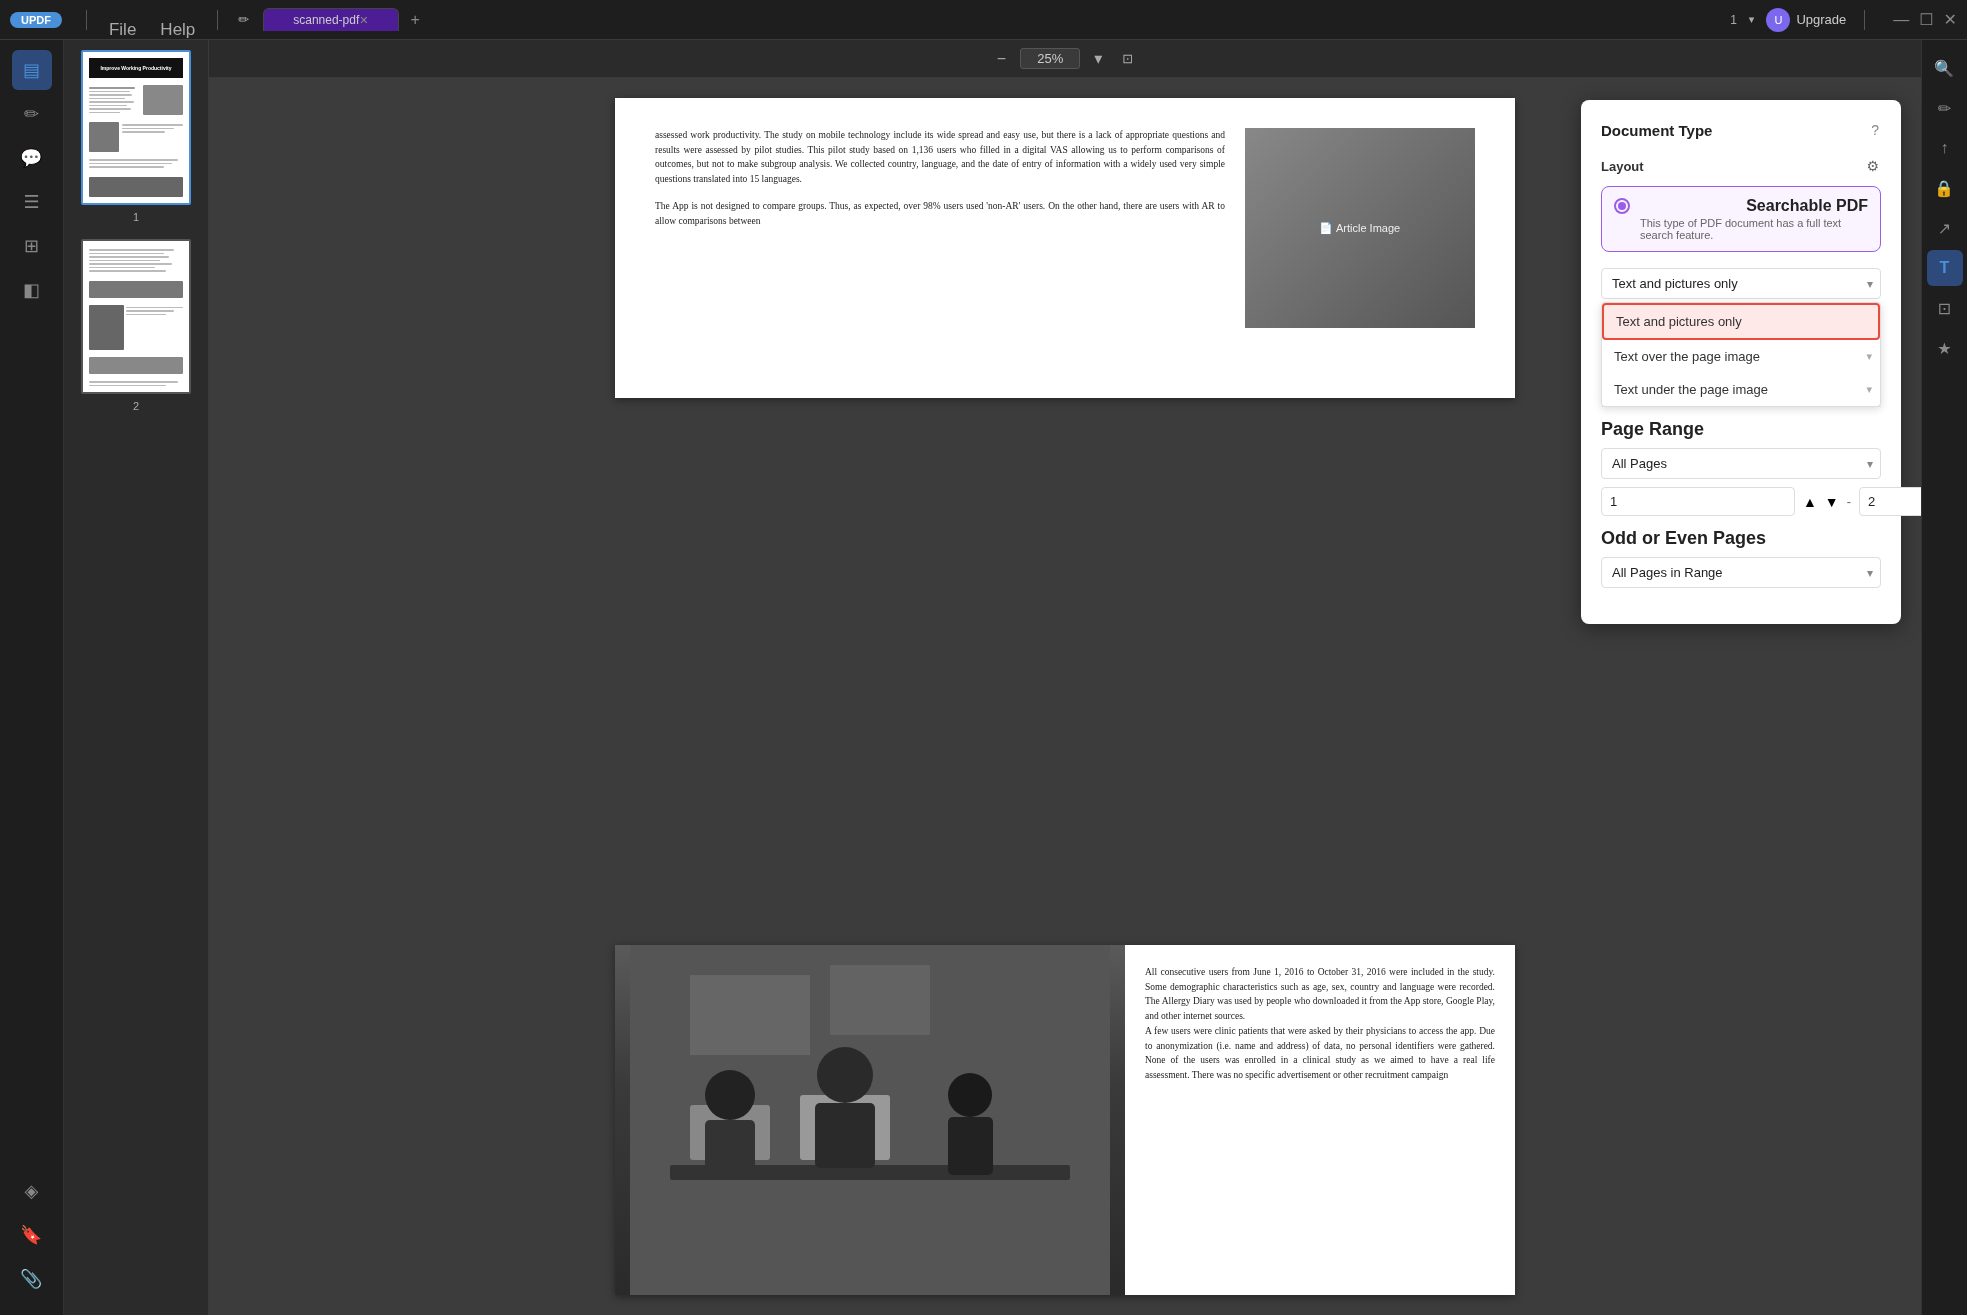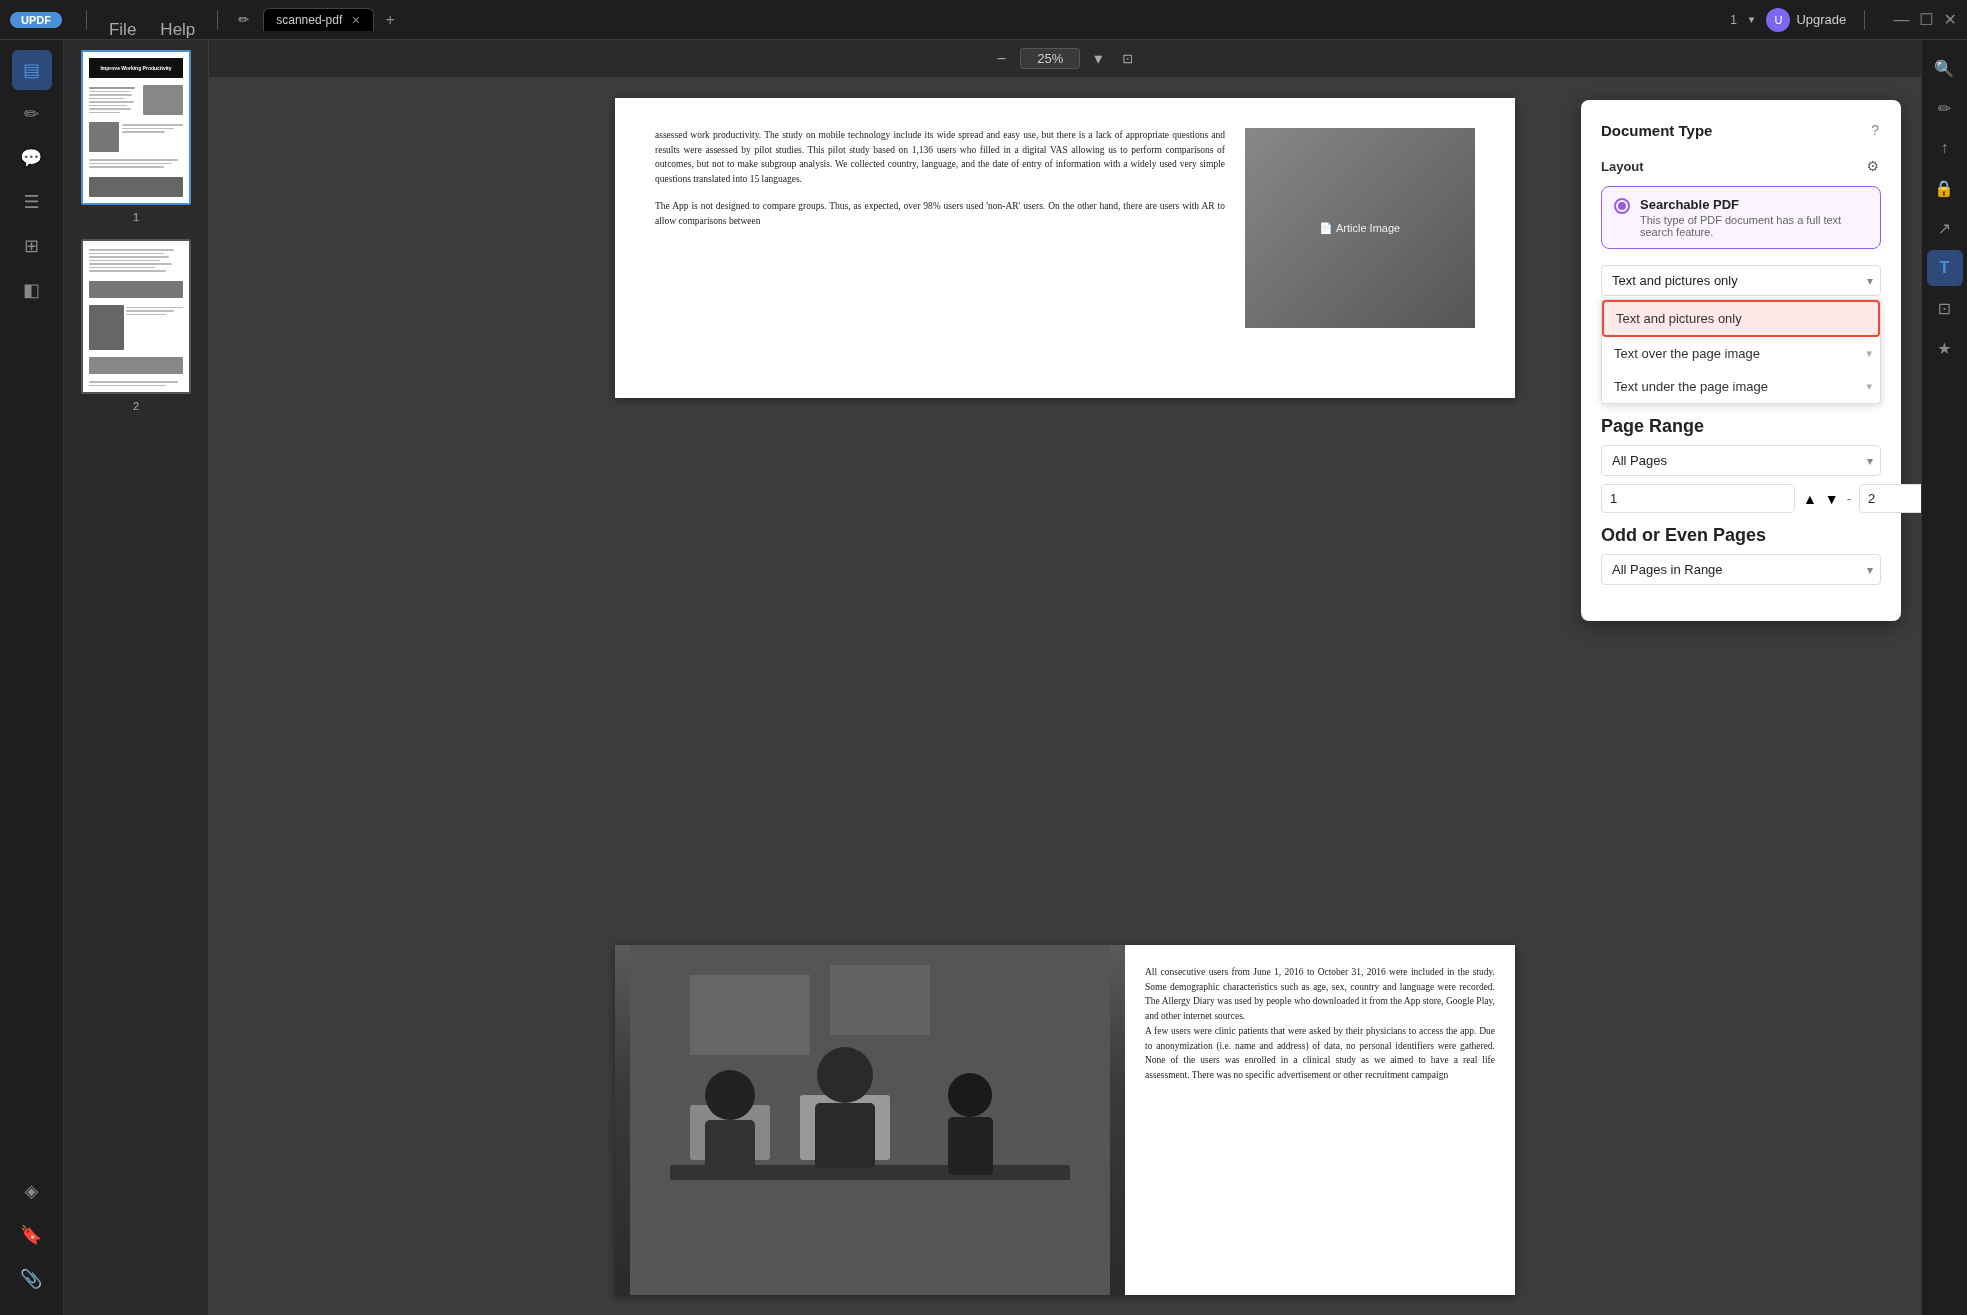--- a/index.html
+++ b/index.html
@@ -10,23 +10,23 @@
       display: flex; align-items: center;
       background: #1e1e1e; height: 40px;
       padding: 0 10px; gap: 8px;
       border-bottom: 1px solid #3a3a3a;
     }
     .titlebar-logo { display: flex; align-items: center; gap: 4px; margin-right: 10px; }
     .logo-box { background: #4a90d9; color: white; font-weight: 900; font-size: 11px; padding: 2px 11px; border-radius: 8px; }
     .titlebar-sep { width: 1px; height: 20px; background: #555; margin: 0 6px; }
     .titlebar-btn { color: #aaa; font-size: 17px; cursor: pointer; padding: 2px 8px; background: none; border: none; margin-top: 21px; }
     .tab {
-      display: flex; align-items: center; gap: 9px;
-      background: #000000; border-radius: 6px 6px 0 0;
-      padding: 4px 12px; color: #ccc; font-size: 12px;
+      display: flex; align-items: center; gap: 0;
+      background: #4c1d95; border-radius: 6px 6px 0 0;
+      padding: 4px 29px; color: #ccc; font-size: 12px;
       border: 1px solid #444; border-bottom: none;
     }
     .tab-close { color: #888; cursor: pointer; font-size: 11px; }
     .tab-add { color: #888; cursor: pointer; font-size: 16px; margin-left: 4px; }
     .titlebar-right { margin-left: auto; display: flex; align-items: center; gap: 12px; }
     .upgrade-btn {
       display: flex; align-items: center; gap: 6px;
       background: none; border: none; color: #ccc; font-size: 13px; cursor: pointer;
     }
     .avatar { width: 24px; height: 24px; border-radius: 50%; background: #7b68ee; display: flex; align-items: center; justify-content: center; color: white; font-size: 11px; }
@@ -101,21 +101,21 @@
       border: 1px solid #ddd; border-radius: 8px; padding: 10px 12px; cursor: pointer;
     }
     .doc-type-option.selected { border-color: #9b5de5; background: #f9f4ff; }
     .radio-dot {
       width: 16px; height: 16px; border-radius: 50%;
       border: 2px solid #9b5de5; flex-shrink: 0;
       margin-top: 1px; display: flex; align-items: center; justify-content: center;
     }
     .radio-dot.filled::after { content: ''; width: 8px; height: 8px; border-radius: 50%; background: #9b5de5; display: block; }
     .radio-dot.empty { border-color: #aaa; }
-    .option-text .option-title { font-size: 13px; font-weight: 600; color: #222; }
+    .option-text .option-title { font-size: 16px; font-weight: 600; color: #222; text-align: right; }
     .option-text .option-desc { font-size: 11px; color: #666; margin-top: 2px; }
     .layout-section { margin-bottom: 14px; }
     .layout-dropdown-wrapper { position: relative; }
     .layout-dropdown {
       width: 100%; padding: 7px 30px 7px 10px;
       border: 1px solid #ddd; border-radius: 4px;
       font-size: 13px; color: #222; background: white;
       appearance: none; cursor: pointer;
     }
     .dropdown-arrow { position: absolute; right: 8px; top: 50%; transform: translateY(-50%); color: #888; font-size: 12px; pointer-events: none; }

